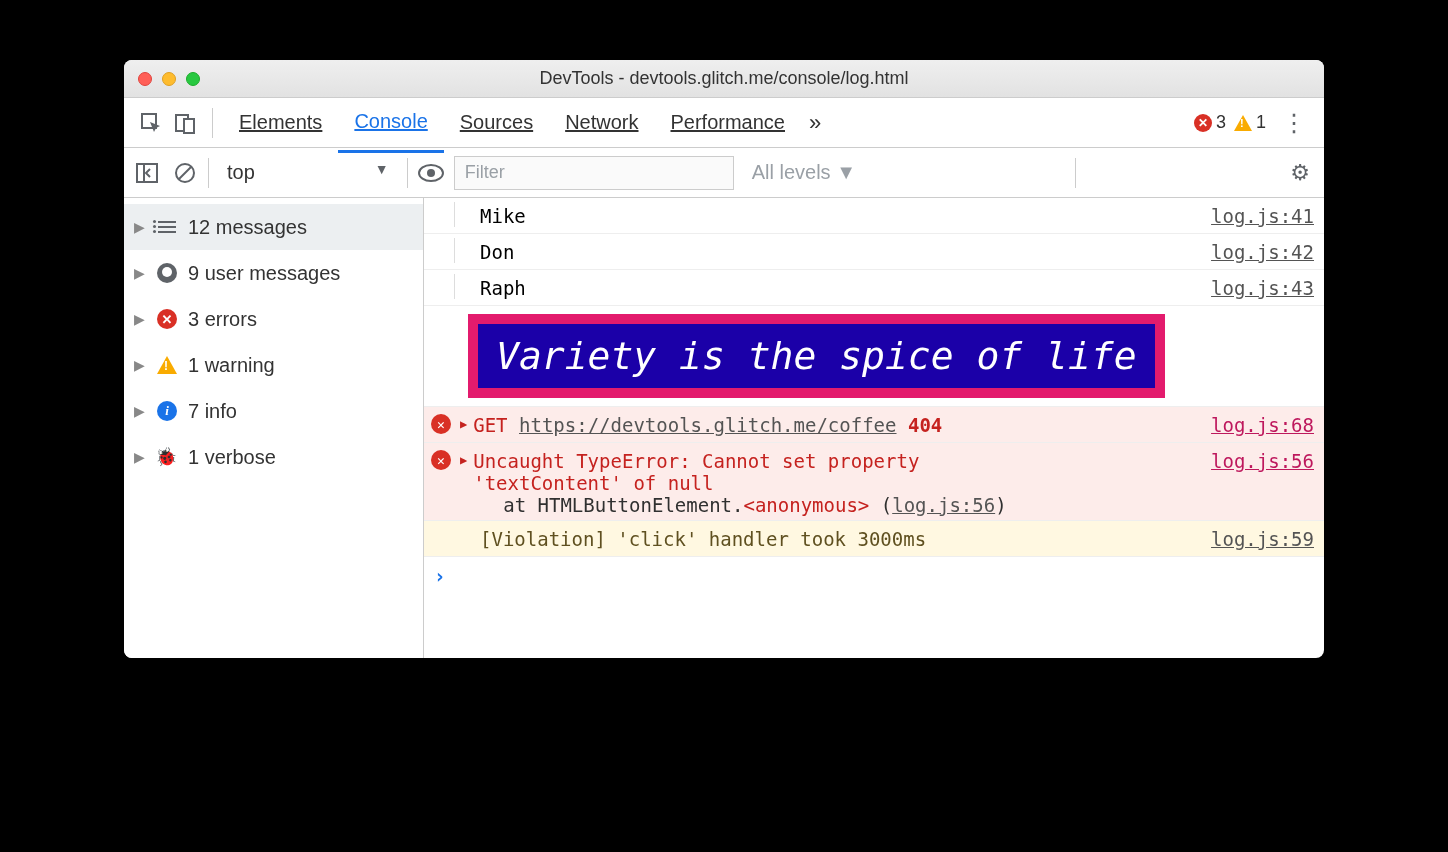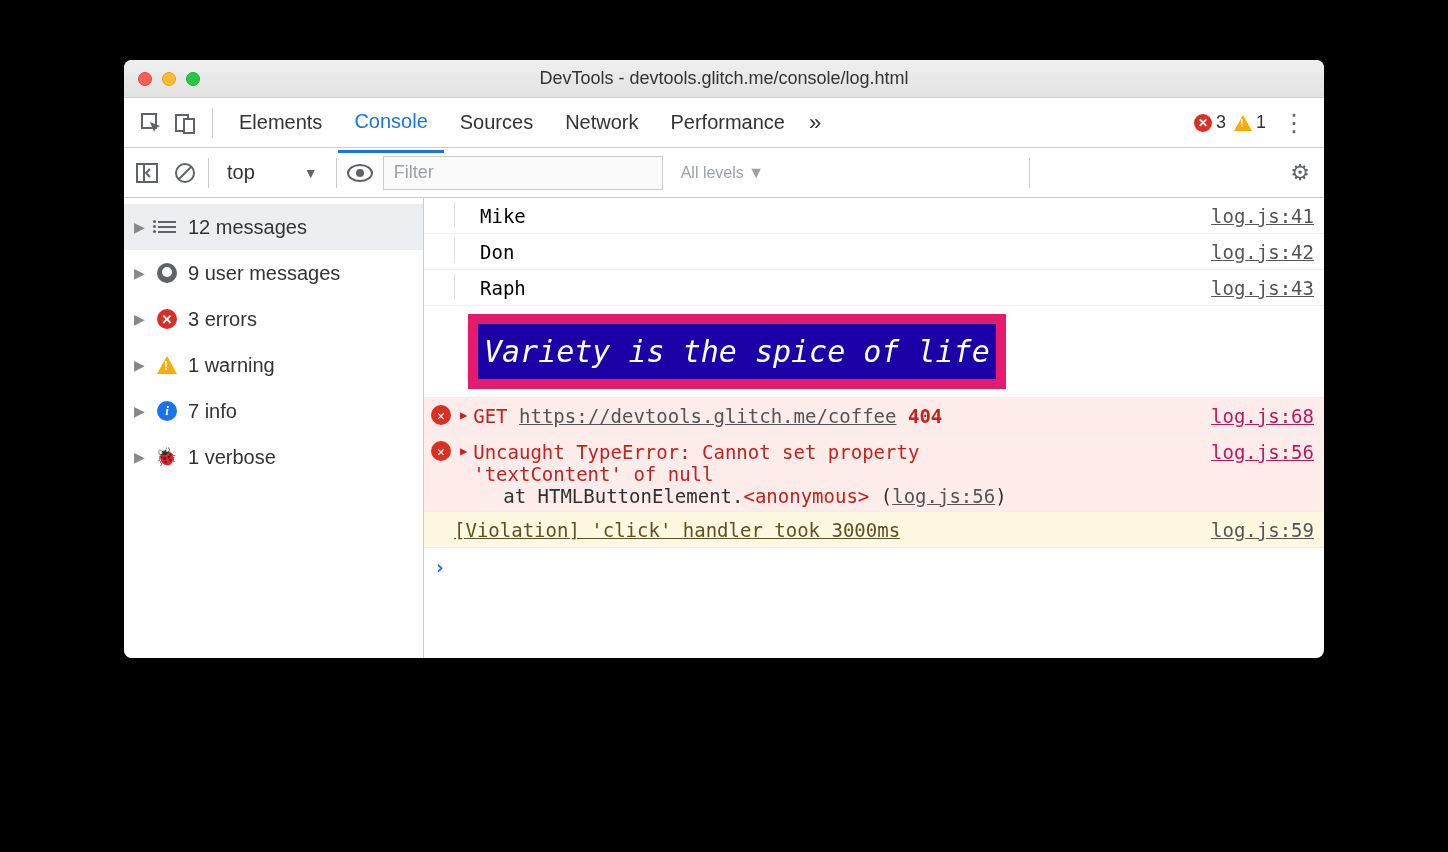--- a/index.html
+++ b/index.html
@@ -57,20 +57,21 @@
     color:#5f6368;
   }
   .tabstrip .divider { width:1px; height:30px; background:#ccc; margin:0 10px;}
   .tab {
     padding: 0 16px;
     font-size: 20px;
     color:#333;
     height:60px;
     display:flex; align-items:center;
     cursor:pointer;
+    text-decoration:underline;
   }
   .tab.active {
     color:#1a73e8;
     border-bottom: 3px solid #1a73e8;
     font-weight:500;
   }
   .more-tabs {
     font-size: 22px; color:#333; padding:0 8px;
   }
   .tabstrip .right {
@@ -99,35 +100,35 @@
   .kebab { font-size:24px;color:#5f6368; padding:0 8px;}
   .toolbar2 {
     height: 50px;
     display:flex; align-items:center;
     border-bottom:1px solid #ccc;
     padding:0 8px;
     gap:8px;
   }
   .toolbar2 .icon-btn { width:30px; display:flex; justify-content:center; color:#5f6368; font-size:20px;}
   .context-select {
-    display:flex; align-items:center; gap:49px;
+    display:flex; align-items:flex-start; gap:120px;
     border:none; font-size:20px; color:#333;
     padding:0 10px;
   }
   .context-select .chev { color:#5f6368; font-size:14px;}
   .toolbar2 .divider { width:1px; height:30px; background:#ccc;}
   .filter-input {
     border:1px solid #ccc;
     height:34px; width:280px; padding:0 10px;
     font-size:18px; color:#333;
     background:#fafafa;
   }
   .filter-input::placeholder{color:#9aa0a6;}
   .levels {
-    font-size:16px; color:#9aa0a6; padding:0 10px;
+    font-size:20px; color:#9aa0a6; padding:0 10px;
   }
   .gear { margin-left:auto; font-size:22px; color:#5f6368; padding:0 6px;}
   .body {
     display:flex;
     min-height: 460px;
   }
   .sidebar {
     width: 300px;
     border-right:1px solid #ccc;
     background:#fff;
@@ -170,31 +171,31 @@
   .row .gut { width:34px; display:flex; justify-content:center; padding-top:3px;}
   .row .expand { color:#888; font-size:12px; padding:6px 6px 0 2px;}
   .row .msg { flex:1; padding-top:3px;}
   .row .src { color:#545454; text-decoration:underline; padding-top:3px; white-space:nowrap;}
   .row.styled { border-bottom:1px solid #eee; padding:8px 10px 8px 44px;}
   .styled-box {
     background:#1b00a8;
     border:10px solid #e31b6d;
     color:#fff;
     font-style:italic;
-    font-size:30px;
-    padding:10px 6px;
+    font-size:38px;
+    padding:10px 18px;
     font-family:"Menlo","Consolas",monospace;
   }
   .row.error { background:#fdecea;}
   .row.error .msg, .row.error .expand { color:#c5221f;}
   .row.error .src { color:#be185d;}
   .row.error a.url { color:#545454; text-decoration:underline;}
   .row.error .status404 { color:#c5221f;font-weight:bold;}
   .row.violation { background:#fff8e1;}
-  .row.violation .msg { color:#5f5020; padding-left:30px;text-decoration:underline;}
+  .row.violation .msg { color:#5f5020; padding-left:56px;}
   .stack { padding-left: 30px; color:#303030;}
   .stack .anon { color:#c5221f;}
   .stack a { color:#545454; text-decoration:underline;}
   .prompt-row { padding:8px 10px;}
   .prompt { color:#1a73e8; font-weight:bold;}
   .bl { border-left:1px solid #ddd; margin-left:30px; padding-left:25px;}
   svg { display:block;}
 </style>
 </head>
 <body>

